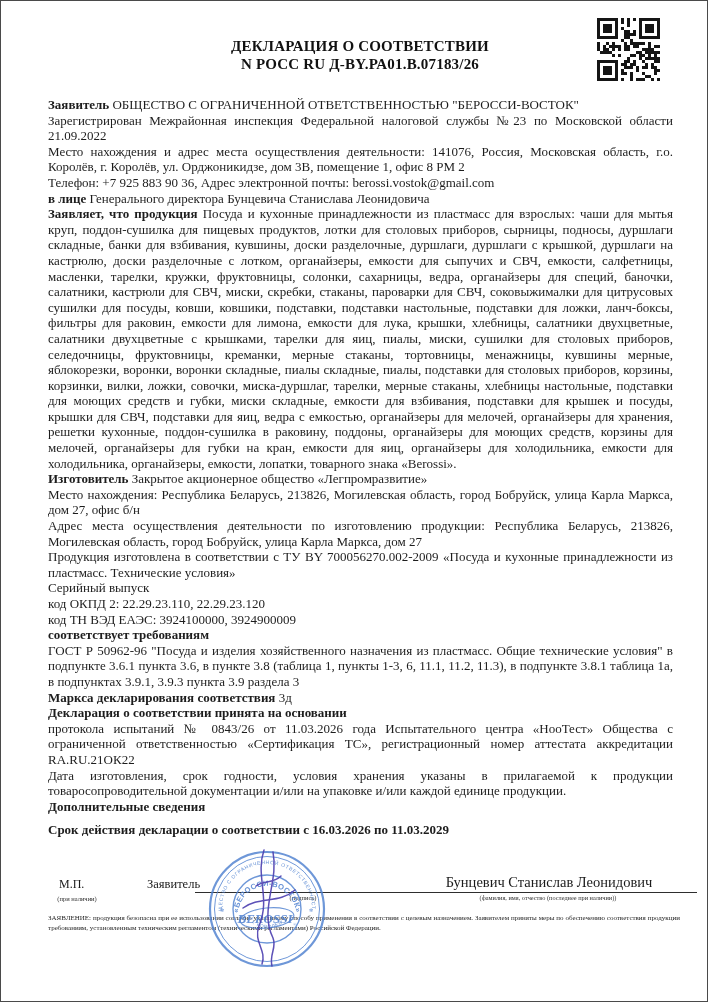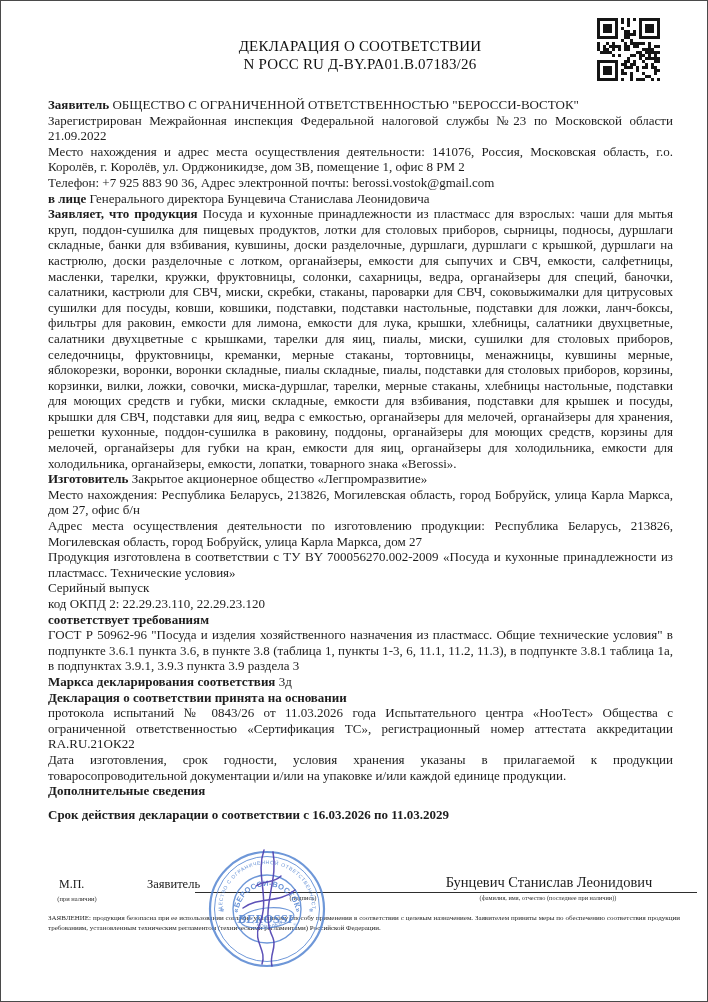--- a/index.html
+++ b/index.html
@@ -2,21 +2,21 @@
 <html><head>
 <meta charset="utf-8">
 <style>
   html,body{margin:0;padding:0;background:#fff;}
   .page{
     position:relative;width:708px;height:1002px;box-sizing:border-box;
     background:#ffffff;border:1px solid #4a4a4a;overflow:hidden;
     font-family:"Liberation Serif","DejaVu Serif",serif;color:#1b1b1b;
   }
   .titles{position:absolute;top:36px;left:47px;width:624px;text-align:center;
-    font-weight:normal;font-size:15px;line-height:18px;letter-spacing:.2px;color:#111;}
+    font-weight:bold;font-size:15px;line-height:18px;letter-spacing:.2px;color:#111;}
   .qr-wrap{position:absolute;top:17px;left:596px;width:63px;height:63px;}
   .doc-body{position:absolute;top:96px;left:47px;width:625px;
     font-size:13px;line-height:15.6px;text-align:justify;color:#1d1d1d;}
   .doc-body p{margin:0;}
   .doc-body p.gap{margin-top:8px;}
   .doc-body b{font-weight:bold;}
   .abs{position:absolute;}
   .mp-label{top:876px;left:58px;font-size:12px;}
   .mp-note{top:894px;left:40px;width:72px;text-align:center;font-size:6.5px;color:#333;}
   .applicant-label{top:876px;left:146px;font-size:12.5px;}
@@ -182,20 +182,21 @@
       <p><span>Место нахождения и адрес места осуществления деятельности: 141076, Россия, Московская область, г.о. Королёв, г. Королёв, ул. Орджоникидзе, дом 3В, помещение 1, офис 8 РМ 2</span></p>
       <p><span>Телефон: +7 925 883 90 36, Адрес электронной почты: berossi.vostok@gmail.com</span></p>
       <p><b>в лице </b><span>Генерального директора Бунцевича Станислава Леонидовича</span></p>
       <p><b>Заявляет, что продукция </b><span>Посуда и кухонные принадлежности из пластмасс для взрослых: чаши для мытья круп, поддон-сушилка для пищевых продуктов, лотки для столовых приборов, сырницы, подносы, дуршлаги складные, банки для взбивания, кувшины, доски разделочные, дуршлаги, дуршлаги с крышкой, дуршлаги на кастрюлю, доски разделочные с лотком, органайзеры, емкости для сыпучих и СВЧ, емкости, салфетницы, масленки, тарелки, кружки, фруктовницы, солонки, сахарницы, ведра, органайзеры для специй, баночки, салатники, кастрюли для СВЧ, миски, скребки, стаканы, пароварки для СВЧ, соковыжималки для цитрусовых сушилки для посуды, ковши, ковшики, подставки, подставки настольные, подставки для ложки, ланч-боксы, фильтры для раковин, емкости для лимона, емкости для лука, крышки, хлебницы, салатники двухцветные, салатники двухцветные с крышками, тарелки для яиц, пиалы, миски, сушилки для столовых приборов, селедочницы, фруктовницы, креманки, мерные стаканы, тортовницы, менажницы, кувшины мерные, яблокорезки, воронки, воронки складные, пиалы складные, пиалы, подставки для столовых приборов, корзины, корзинки, вилки, ложки, совочки, миска-дуршлаг, тарелки, мерные стаканы, хлебницы настольные, подставки для моющих средств и губки, миски складные, емкости для взбивания, подставки для крышек и посуды, крышки для СВЧ, подставки для яиц, ведра с емкостью, органайзеры для мелочей, органайзеры для хранения, решетки кухонные, поддон-сушилка в раковину, поддоны, органайзеры для моющих средств, корзины для мелочей, органайзеры для губки на кран, емкости для яиц, органайзеры для холодильника, емкости для холодильника, органайзеры, емкости, лопатки, товарного знака «Berossi».</span></p>
       <p><b>Изготовитель </b><span>Закрытое акционерное общество «Легпромразвитие»</span></p>
       <p><span>Место нахождения: Республика Беларусь, 213826, Могилевская область, город Бобруйск, улица Карла Маркса, дом 27, офис б/н</span></p>
       <p><span>Адрес места осуществления деятельности по изготовлению продукции: Республика Беларусь, 213826, Могилевская область, город Бобруйск, улица Карла Маркса, дом 27</span></p>
       <p><span>Продукция изготовлена в соответствии с ТУ BY 700056270.002-2009 «Посуда и кухонные принадлежности из пластмасс. Технические условия»</span></p>
       <p><span>Серийный выпуск</span></p>
       <p><span>код ОКПД 2: 22.29.23.110, 22.29.23.120</span></p>
+      <p><span>код ТН ВЭД ЕАЭС: 3924100000, 3924900009</span></p>
       <p><b>соответствует требованиям</b></p>
       <p><span>ГОСТ Р 50962-96 "Посуда и изделия хозяйственного назначения из пластмасс. Общие технические условия" в подпункте 3.6.1 пункта 3.6, в пункте 3.8 (таблица 1, пункты 1-3, 6, 11.1, 11.2, 11.3), в подпункте 3.8.1 таблица 1а, в подпунктах 3.9.1, 3.9.3 пункта 3.9 раздела 3</span></p>
       <p><b>Маркса декларирования соответствия </b><span>3д</span></p>
       <p><b>Декларация о соответствии принята на основании</b></p>
       <p><span>протокола испытаний № 0843/26 от 11.03.2026 года Испытательного центра «НооТест» Общества с ограниченной ответственностью «Сертификация ТС», регистрационный номер аттестата аккредитации RA.RU.21ОК22</span></p>
       <p><span>Дата изготовления, срок годности, условия хранения указаны в прилагаемой к продукции товаросопроводительной документации и/или на упаковке и/или каждой единице продукции.</span></p>
       <p><b>Дополнительные сведения</b></p>
       <p class="gap"><b>Срок действия декларации о соответствии с 16.03.2026 по 11.03.2029</b></p>
     </div>
 

